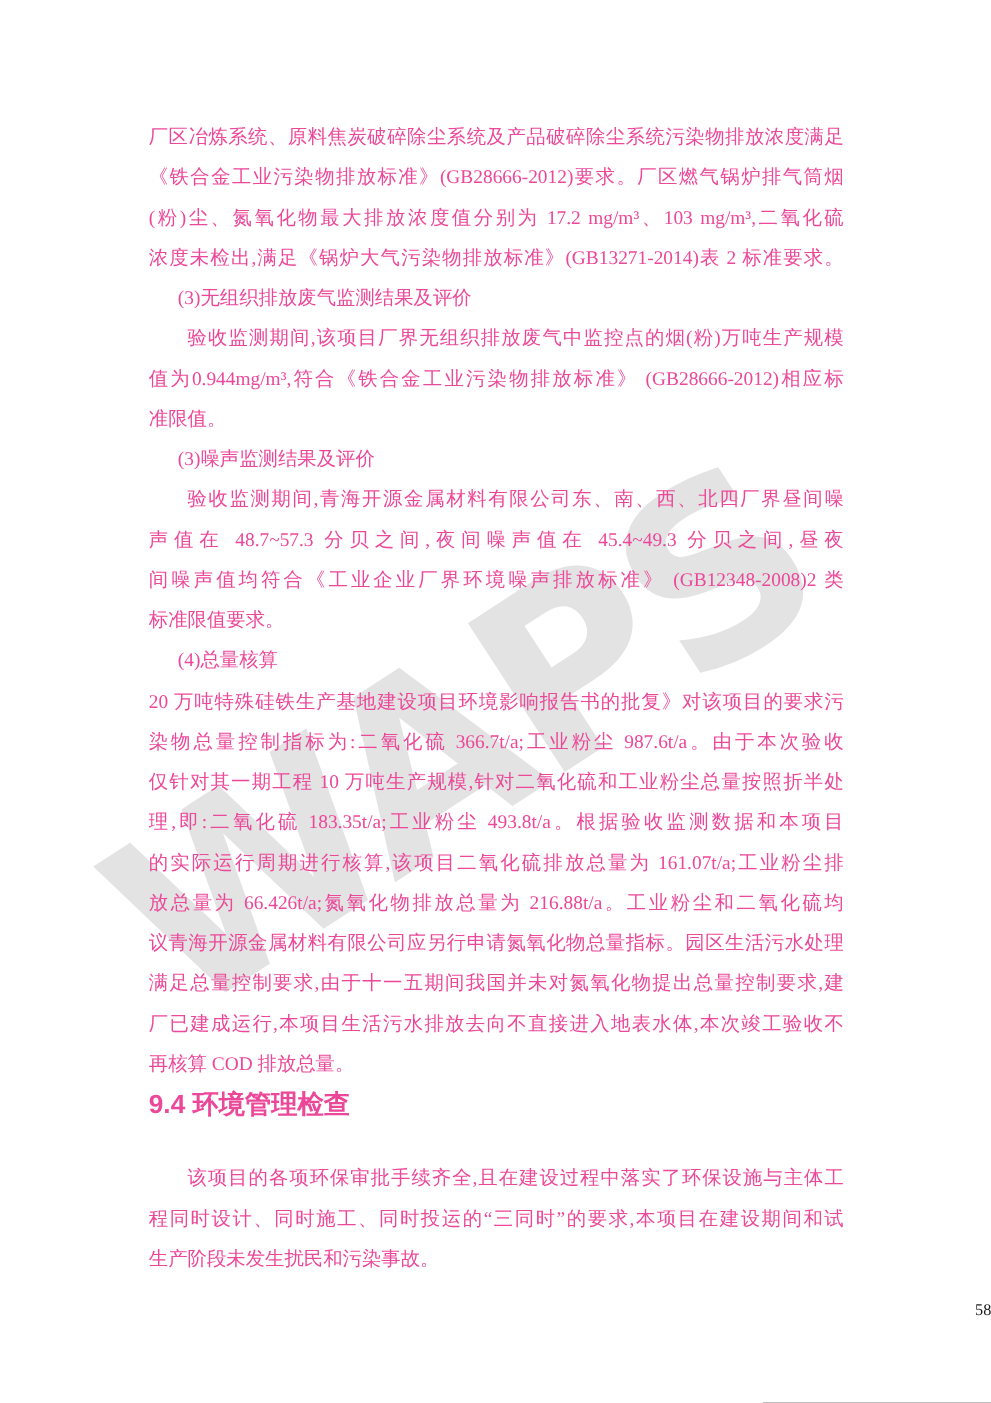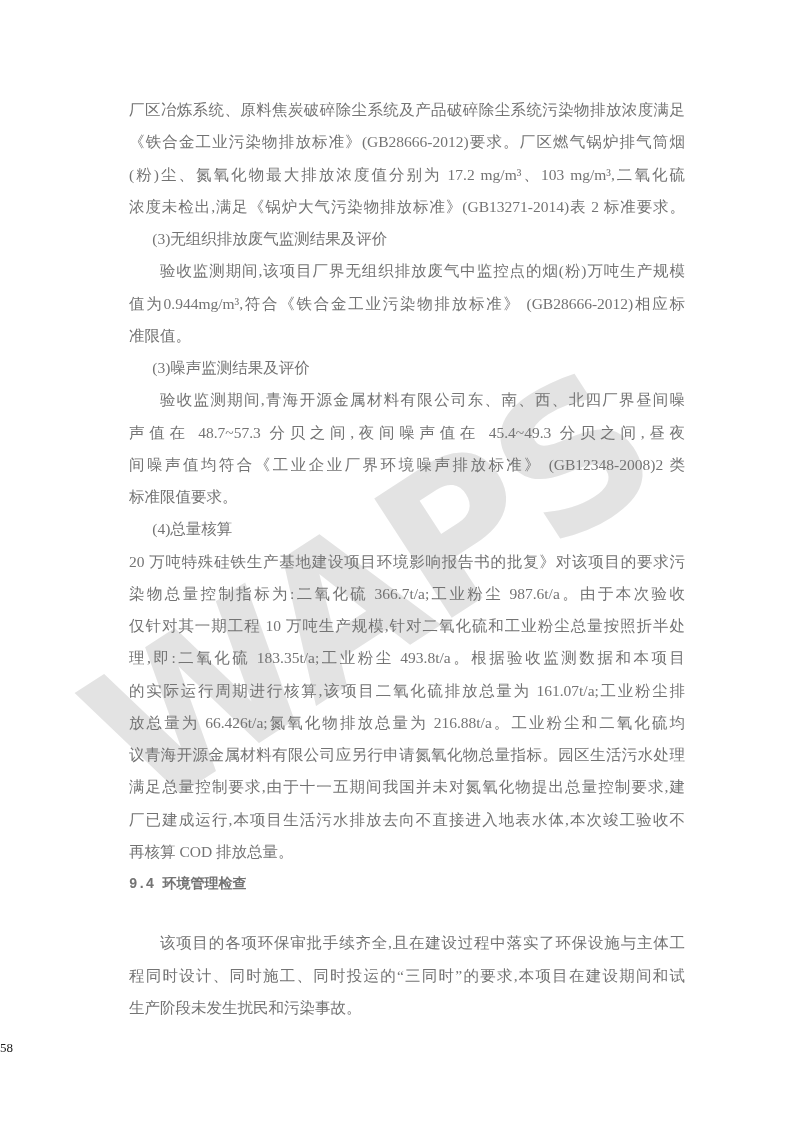--- a/index.html
+++ b/index.html
@@ -28,49 +28,49 @@
     font-size: 195px;
     color: #e3e3e3;
     letter-spacing: -6px;
     transform: rotate(-33deg);
     z-index: 0;
     user-select: none;
     pointer-events: none;
   }
   .docbody {
     position: absolute;
-    left: 129px;
+    left: 119px;
     top: 94px;
     width: 556px;
     z-index: 1;
-    color: #737373;
+    color: #ec4899;
     font-family: "Liberation Serif", "DejaVu Serif", serif;
   }
   .line {
     height: 32.25px;
     line-height: 32.25px;
     font-size: 15.5px;
     text-align: justify;
     overflow: hidden;
     white-space: normal;
   }
   .line.just {
     text-align-last: justify;
   }
   .line.heading {
-    font-family: Liberation Mono, monospace;
+    font-family: Liberation Sans, sans-serif;
     font-weight: bold;
-    font-size: 14px;
+    font-size: 21px;
   }
   .footer {
     position: absolute;
     left: 0;
     top: 1040px;
     width: 100%;
-    text-align: left;
+    text-align: right;
     font-family: "Liberation Serif", "DejaVu Serif", serif;
     font-size: 13px;
     color: #1a1a1a;
     z-index: 1;
   }
 </style>
 </head>
 <body>
 
 <div class="page">

